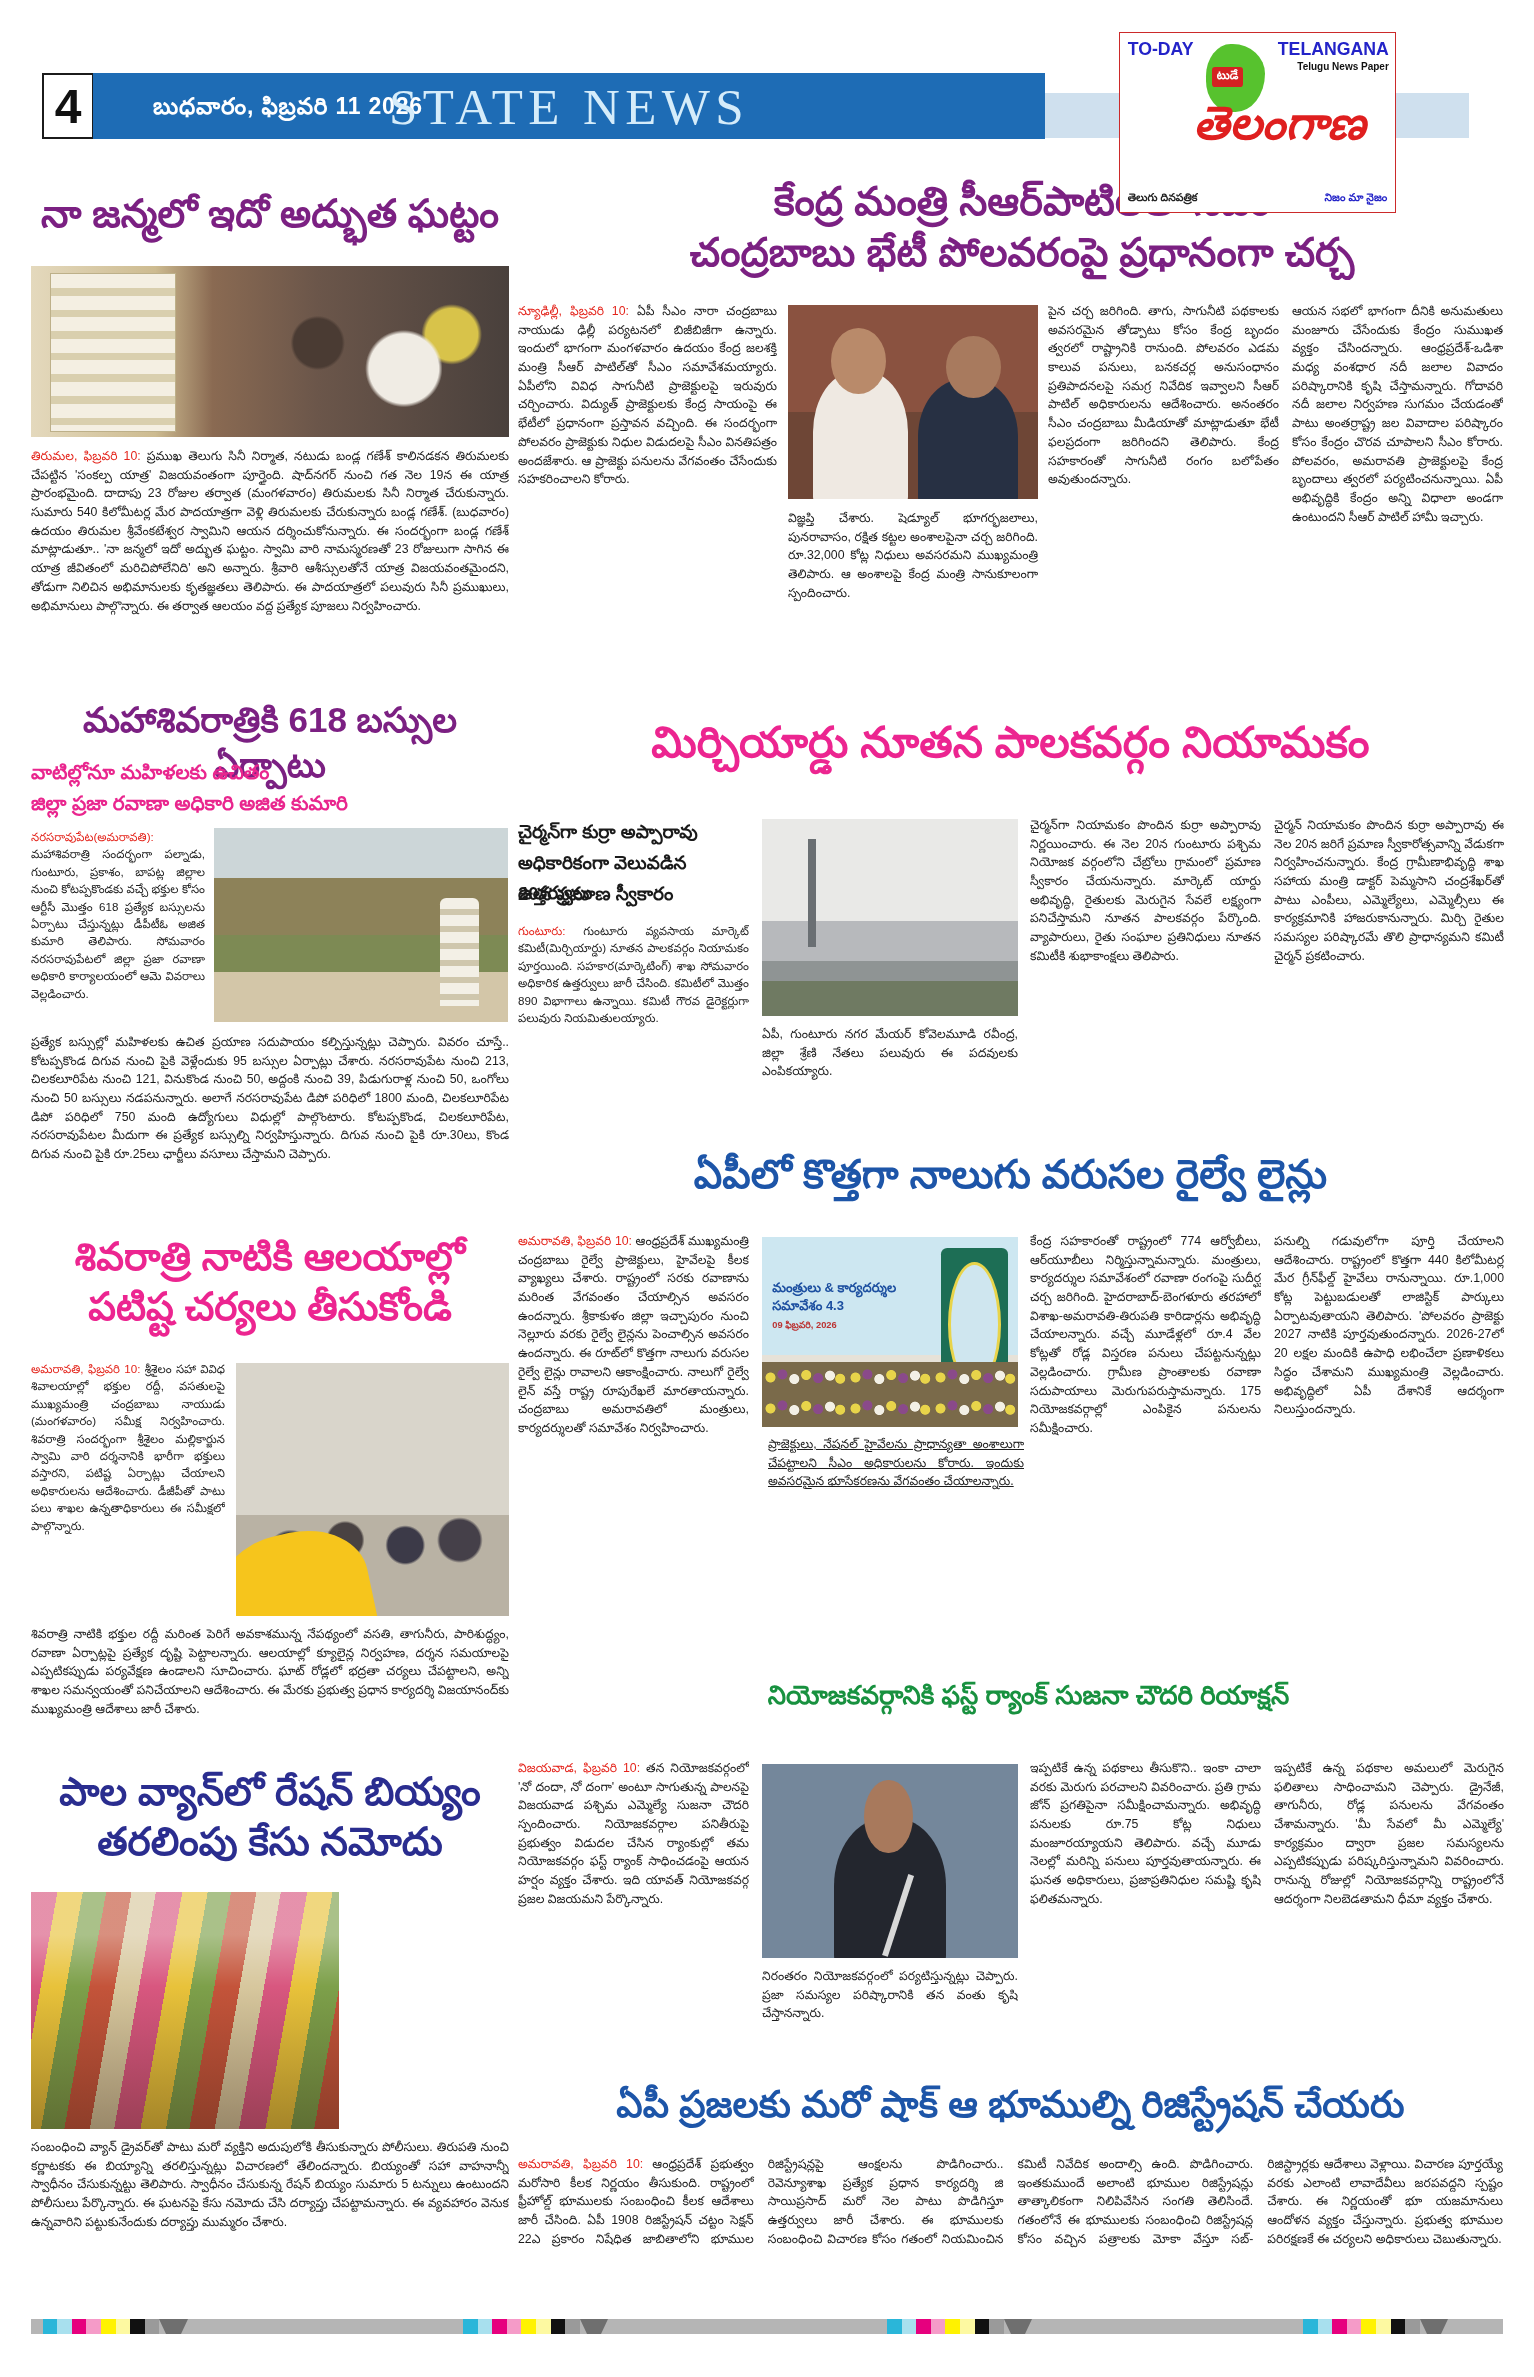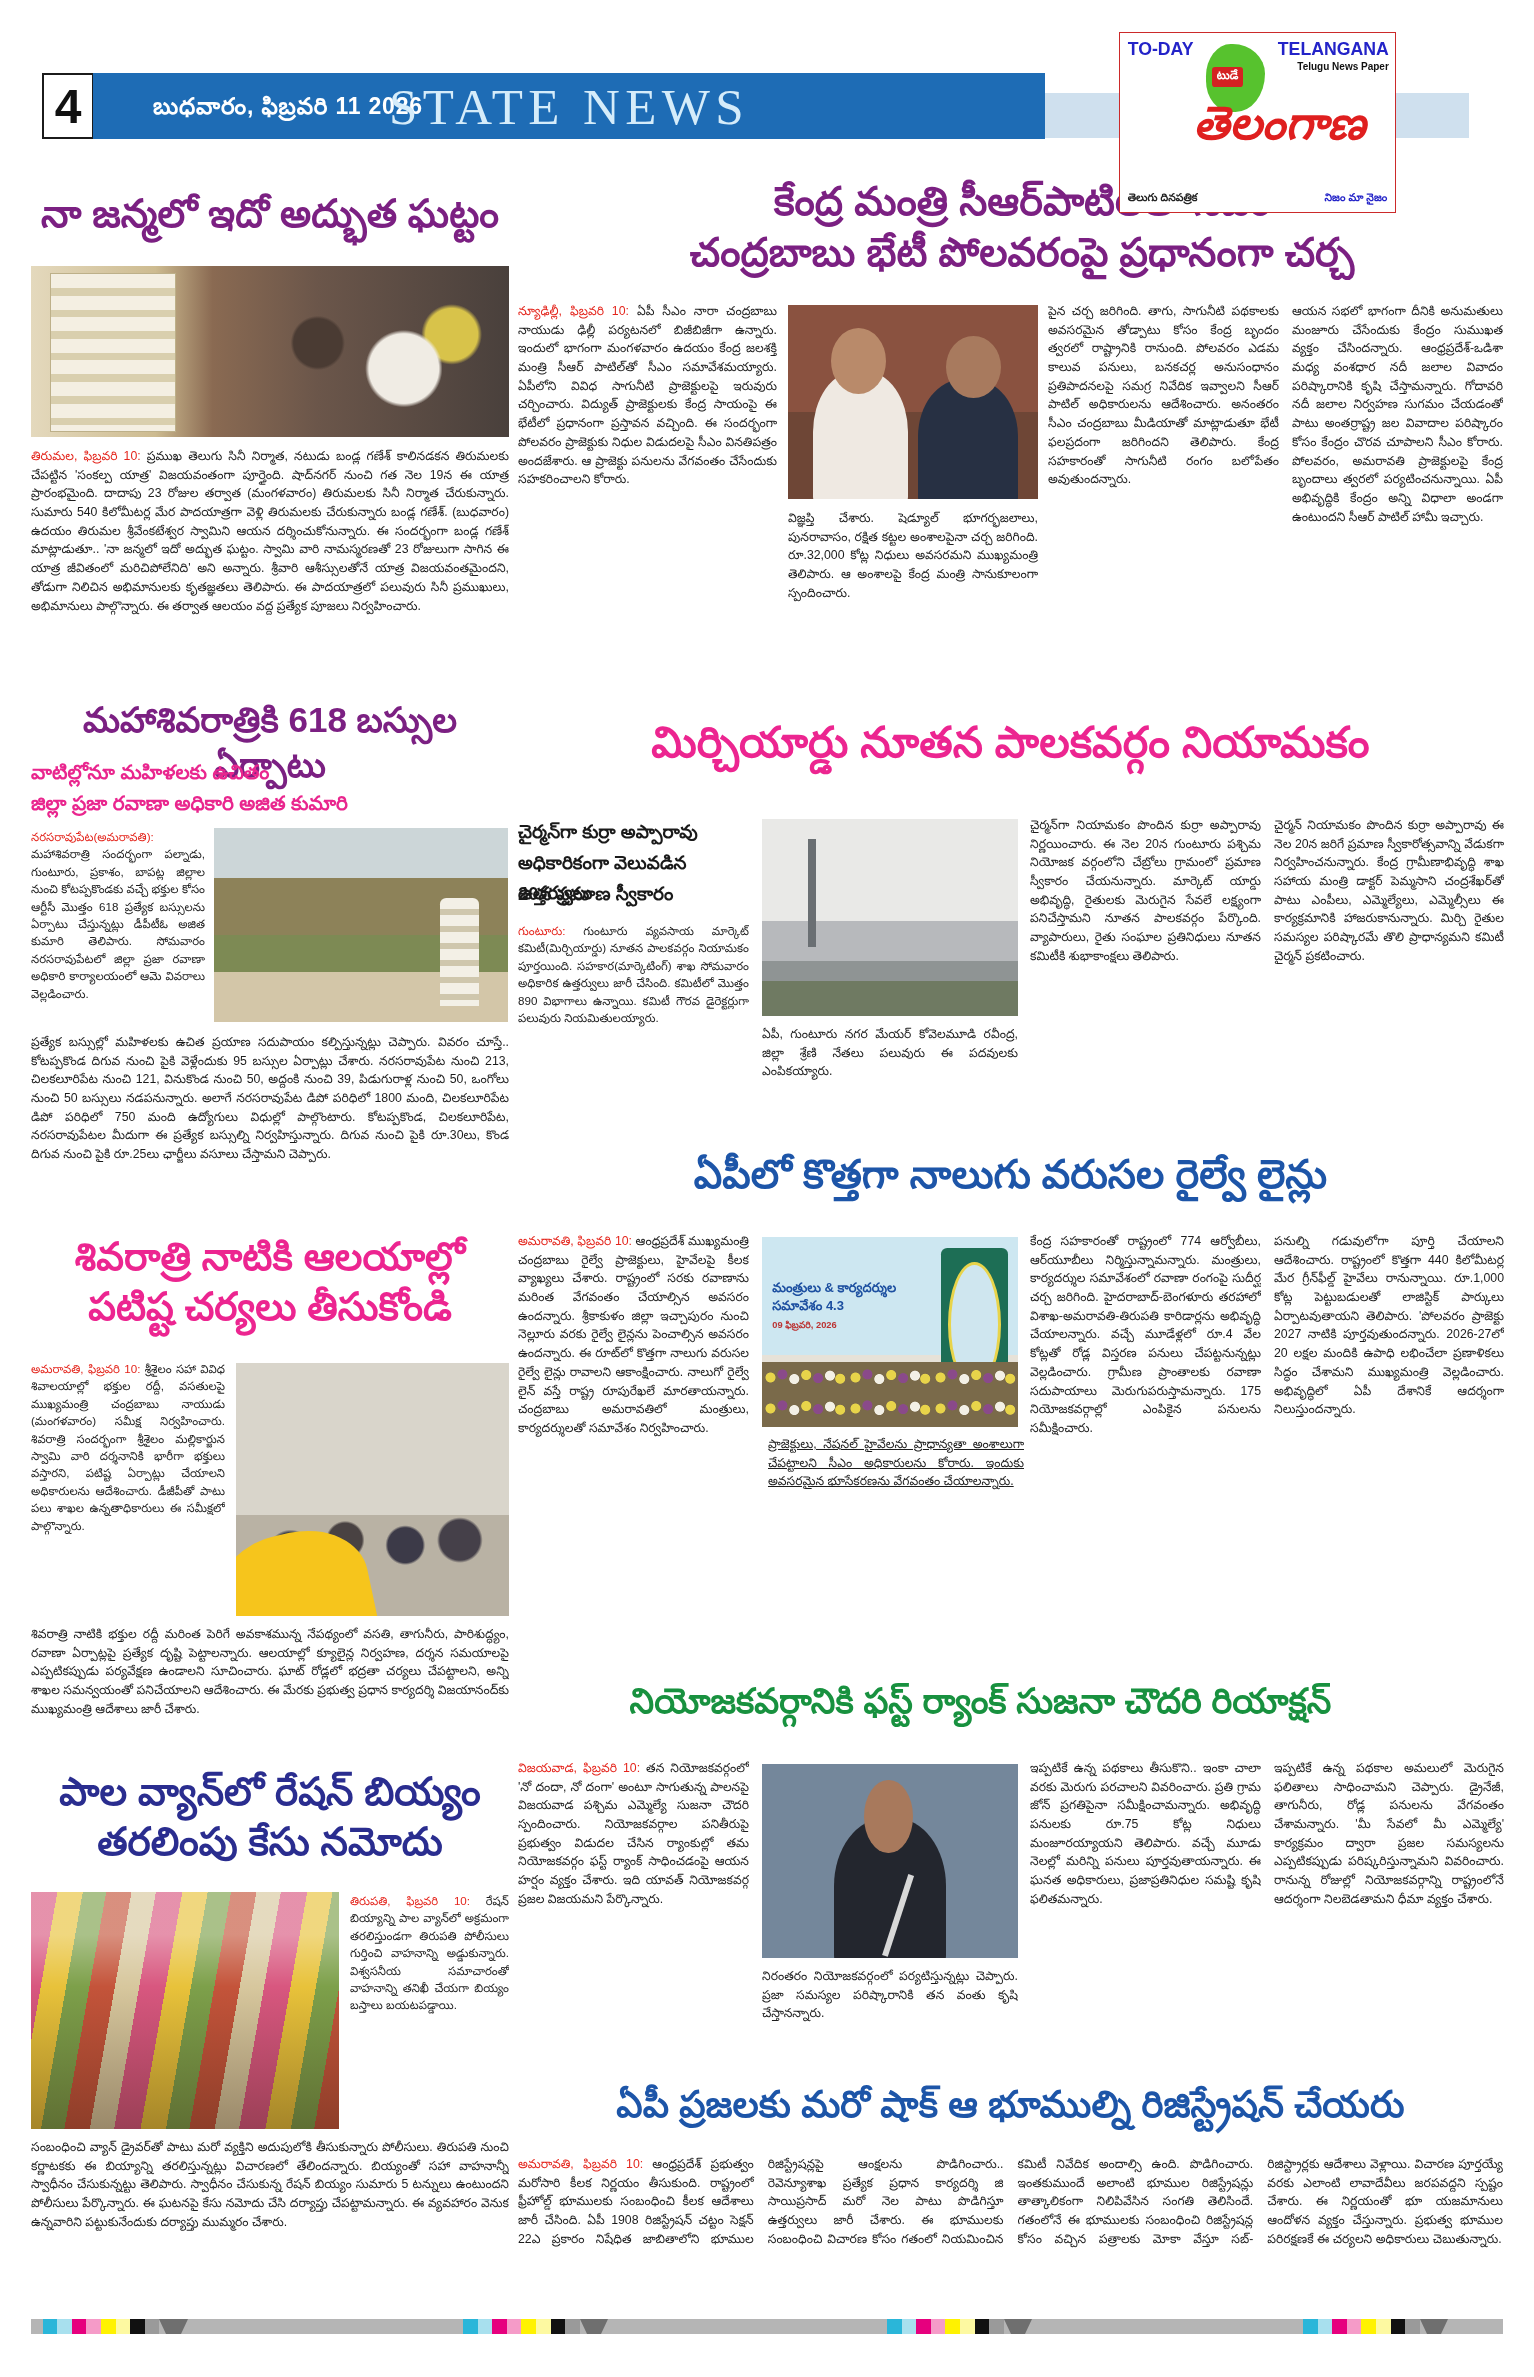--- a/index.html
+++ b/index.html
@@ -161,24 +161,20 @@
   </div>
   <div class="photo ph-meeting" style="left:236px;top:1363px;width:273px;height:253px;">
     <span class="flag"></span>
   </div>
   <div class="abs bodytext" style="left:31px;top:1625px;width:478px;height:133px;">శివరాత్రి నాటికి భక్తుల రద్దీ మరింత పెరిగే అవకాశమున్న నేపథ్యంలో వసతి, తాగునీరు, పారిశుద్ధ్యం, రవాణా ఏర్పాట్లపై ప్రత్యేక దృష్టి పెట్టాలన్నారు. ఆలయాల్లో క్యూలైన్ల నిర్వహణ, దర్శన సమయాలపై ఎప్పటికప్పుడు పర్యవేక్షణ ఉండాలని సూచించారు. ఘాట్ రోడ్లలో భద్రతా చర్యలు చేపట్టాలని, అన్ని శాఖల సమన్వయంతో పనిచేయాలని ఆదేశించారు. ఈ మేరకు ప్రభుత్వ ప్రధాన కార్యదర్శి విజయానంద్‌కు ముఖ్యమంత్రి ఆదేశాలు జారీ చేశారు.</div>
 
   <div class="abs hl hl-navy" style="left:31px;top:1767px;width:478px;height:116px;font-size:39px;">పాల వ్యాన్‌లో రేషన్ బియ్యం తరలింపు కేసు నమోదు</div>
   <div class="photo ph-rice" style="left:31px;top:1892px;width:308px;height:237px;">
     <span class="shade"></span>
   </div>
-  <div class="abs bodysm" style="left:350px;top:1892px;width:159px;height:237px;">
-    <span class="dl">తిరుపతి, ఫిబ్రవరి 10:</span>
-    <span>రేషన్ బియ్యాన్ని పాల వ్యాన్‌లో అక్రమంగా తరలిస్తుండగా తిరుపతి పోలీసులు గుర్తించి వాహనాన్ని అడ్డుకున్నారు. విశ్వసనీయ సమాచారంతో వాహనాన్ని తనిఖీ చేయగా బియ్యం బస్తాలు బయటపడ్డాయి.</span>
-  </div>
   <div class="abs bodytext" style="left:31px;top:2138px;width:478px;height:176px;">సంబంధించి వ్యాన్ డ్రైవర్‌తో పాటు మరో వ్యక్తిని అదుపులోకి తీసుకున్నారు పోలీసులు. తిరుపతి నుంచి కర్ణాటకకు ఈ బియ్యాన్ని తరలిస్తున్నట్లు విచారణలో తేలిందన్నారు. బియ్యంతో సహా వాహనాన్నీ స్వాధీనం చేసుకున్నట్టు తెలిపారు. స్వాధీనం చేసుకున్న రేషన్ బియ్యం సుమారు 5 టన్నులు ఉంటుందని పోలీసులు పేర్కొన్నారు. ఈ ఘటనపై కేసు నమోదు చేసి దర్యాప్తు చేపట్టామన్నారు. ఈ వ్యవహారం వెనుక ఉన్నవారిని పట్టుకునేందుకు దర్యాప్తు ముమ్మరం చేశారు.</div>
 
   <div class="abs hl hl-purple" style="left:540px;top:176px;width:964px;font-size:40px;">కేంద్ర మంత్రి సీఆర్‌పాటిల్‌తో సీఎం</div>
   <div class="abs hl hl-purple" style="left:540px;top:227px;width:964px;font-size:40px;">చంద్రబాబు భేటీ పోలవరంపై ప్రధానంగా చర్చ</div>
   <div class="abs bodytext" style="left:518px;top:302px;width:259px;height:397px;">
     <span class="dl">న్యూఢిల్లీ, ఫిబ్రవరి 10:</span>
     <span>ఏపీ సీఎం నారా చంద్రబాబు నాయుడు ఢిల్లీ పర్యటనలో బిజీబిజీగా ఉన్నారు. ఇందులో భాగంగా మంగళవారం ఉదయం కేంద్ర జలశక్తి మంత్రి సీఆర్ పాటిల్‌తో సీఎం సమావేశమయ్యారు. ఏపీలోని వివిధ సాగునీటి ప్రాజెక్టులపై ఇరువురు చర్చించారు. విద్యుత్ ప్రాజెక్టులకు కేంద్ర సాయంపై ఈ భేటీలో ప్రధానంగా ప్రస్తావన వచ్చింది. ఈ సందర్భంగా పోలవరం ప్రాజెక్టుకు నిధుల విడుదలపై సీఎం వినతిపత్రం అందజేశారు. ఆ ప్రాజెక్టు పనులను వేగవంతం చేసేందుకు సహకరించాలని కోరారు.</span>
   </div>
   <div class="photo ph-cm" style="left:788px;top:305px;width:250px;height:194px;">
     <span class="man1"></span>
@@ -217,21 +213,21 @@
     </span>
     <span class="seal">
         <i></i>
       </span>
     <span class="flowers"></span>
   </div>
   <div class="abs bodytext" style="left:768px;top:1435px;width:256px;height:222px;text-decoration:underline;">ప్రాజెక్టులు, నేషనల్ హైవేలను ప్రాధాన్యతా అంశాలుగా చేపట్టాలని సీఎం అధికారులను కోరారు. ఇందుకు అవసరమైన భూసేకరణను వేగవంతం చేయాలన్నారు.</div>
   <div class="abs bodytext" style="left:1030px;top:1232px;width:231px;height:426px;">కేంద్ర సహకారంతో రాష్ట్రంలో 774 ఆర్వోబీలు, ఆర్‌యూబీలు నిర్మిస్తున్నామన్నారు. మంత్రులు, కార్యదర్శుల సమావేశంలో రవాణా రంగంపై సుదీర్ఘ చర్చ జరిగింది. హైదరాబాద్-బెంగళూరు తరహాలో విశాఖ-అమరావతి-తిరుపతి కారిడార్లను అభివృద్ధి చేయాలన్నారు. వచ్చే మూడేళ్లలో రూ.4 వేల కోట్లతో రోడ్ల విస్తరణ పనులు చేపట్టనున్నట్లు వెల్లడించారు. గ్రామీణ ప్రాంతాలకు రవాణా సదుపాయాలు మెరుగుపరుస్తామన్నారు. 175 నియోజకవర్గాల్లో ఎంపికైన పనులను సమీక్షించారు.</div>
   <div class="abs bodytext" style="left:1274px;top:1232px;width:230px;height:426px;">పనుల్ని గడువులోగా పూర్తి చేయాలని ఆదేశించారు. రాష్ట్రంలో కొత్తగా 440 కిలోమీటర్ల మేర గ్రీన్‌ఫీల్డ్ హైవేలు రానున్నాయి. రూ.1,000 కోట్ల పెట్టుబడులతో లాజిస్టిక్ పార్కులు ఏర్పాటవుతాయని తెలిపారు. 'పోలవరం ప్రాజెక్టు 2027 నాటికి పూర్తవుతుందన్నారు. 2026-27లో 20 లక్షల మందికి ఉపాధి లభించేలా ప్రణాళికలు సిద్ధం చేశామని ముఖ్యమంత్రి వెల్లడించారు. అభివృద్ధిలో ఏపీ దేశానికే ఆదర్శంగా నిలుస్తుందన్నారు.</div>
 
-  <div class="abs hl hl-green" style="left:488px;top:1679px;width:985px;font-size:35px;">నియోజకవర్గానికి ఫస్ట్ ర్యాంక్ సుజనా చౌదరి రియాక్షన్</div>
+  <div class="abs hl hl-green" style="left:536px;top:1679px;width:985px;font-size:26px;">నియోజకవర్గానికి ఫస్ట్ ర్యాంక్ సుజనా చౌదరి రియాక్షన్</div>
   <div class="abs bodytext" style="left:518px;top:1759px;width:231px;height:308px;">
     <span class="dl">విజయవాడ, ఫిబ్రవరి 10:</span>
     <span>తన నియోజకవర్గంలో 'నో దందా, నో దంగా' అంటూ సాగుతున్న పాలనపై విజయవాడ పశ్చిమ ఎమ్మెల్యే సుజనా చౌదరి స్పందించారు. నియోజకవర్గాల పనితీరుపై ప్రభుత్వం విడుదల చేసిన ర్యాంకుల్లో తమ నియోజకవర్గం ఫస్ట్ ర్యాంక్ సాధించడంపై ఆయన హర్షం వ్యక్తం చేశారు. ఇది యావత్ నియోజకవర్గ ప్రజల విజయమని పేర్కొన్నారు.</span>
   </div>
   <div class="photo ph-sujana" style="left:762px;top:1764px;width:256px;height:194px;">
     <span class="fig"></span>
     <span class="head"></span>
     <span class="mic"></span>
   </div>
   <div class="abs bodytext" style="left:762px;top:1967px;width:256px;height:100px;">నిరంతరం నియోజకవర్గంలో పర్యటిస్తున్నట్లు చెప్పారు. ప్రజా సమస్యల పరిష్కారానికి తన వంతు కృషి చేస్తానన్నారు.</div>

